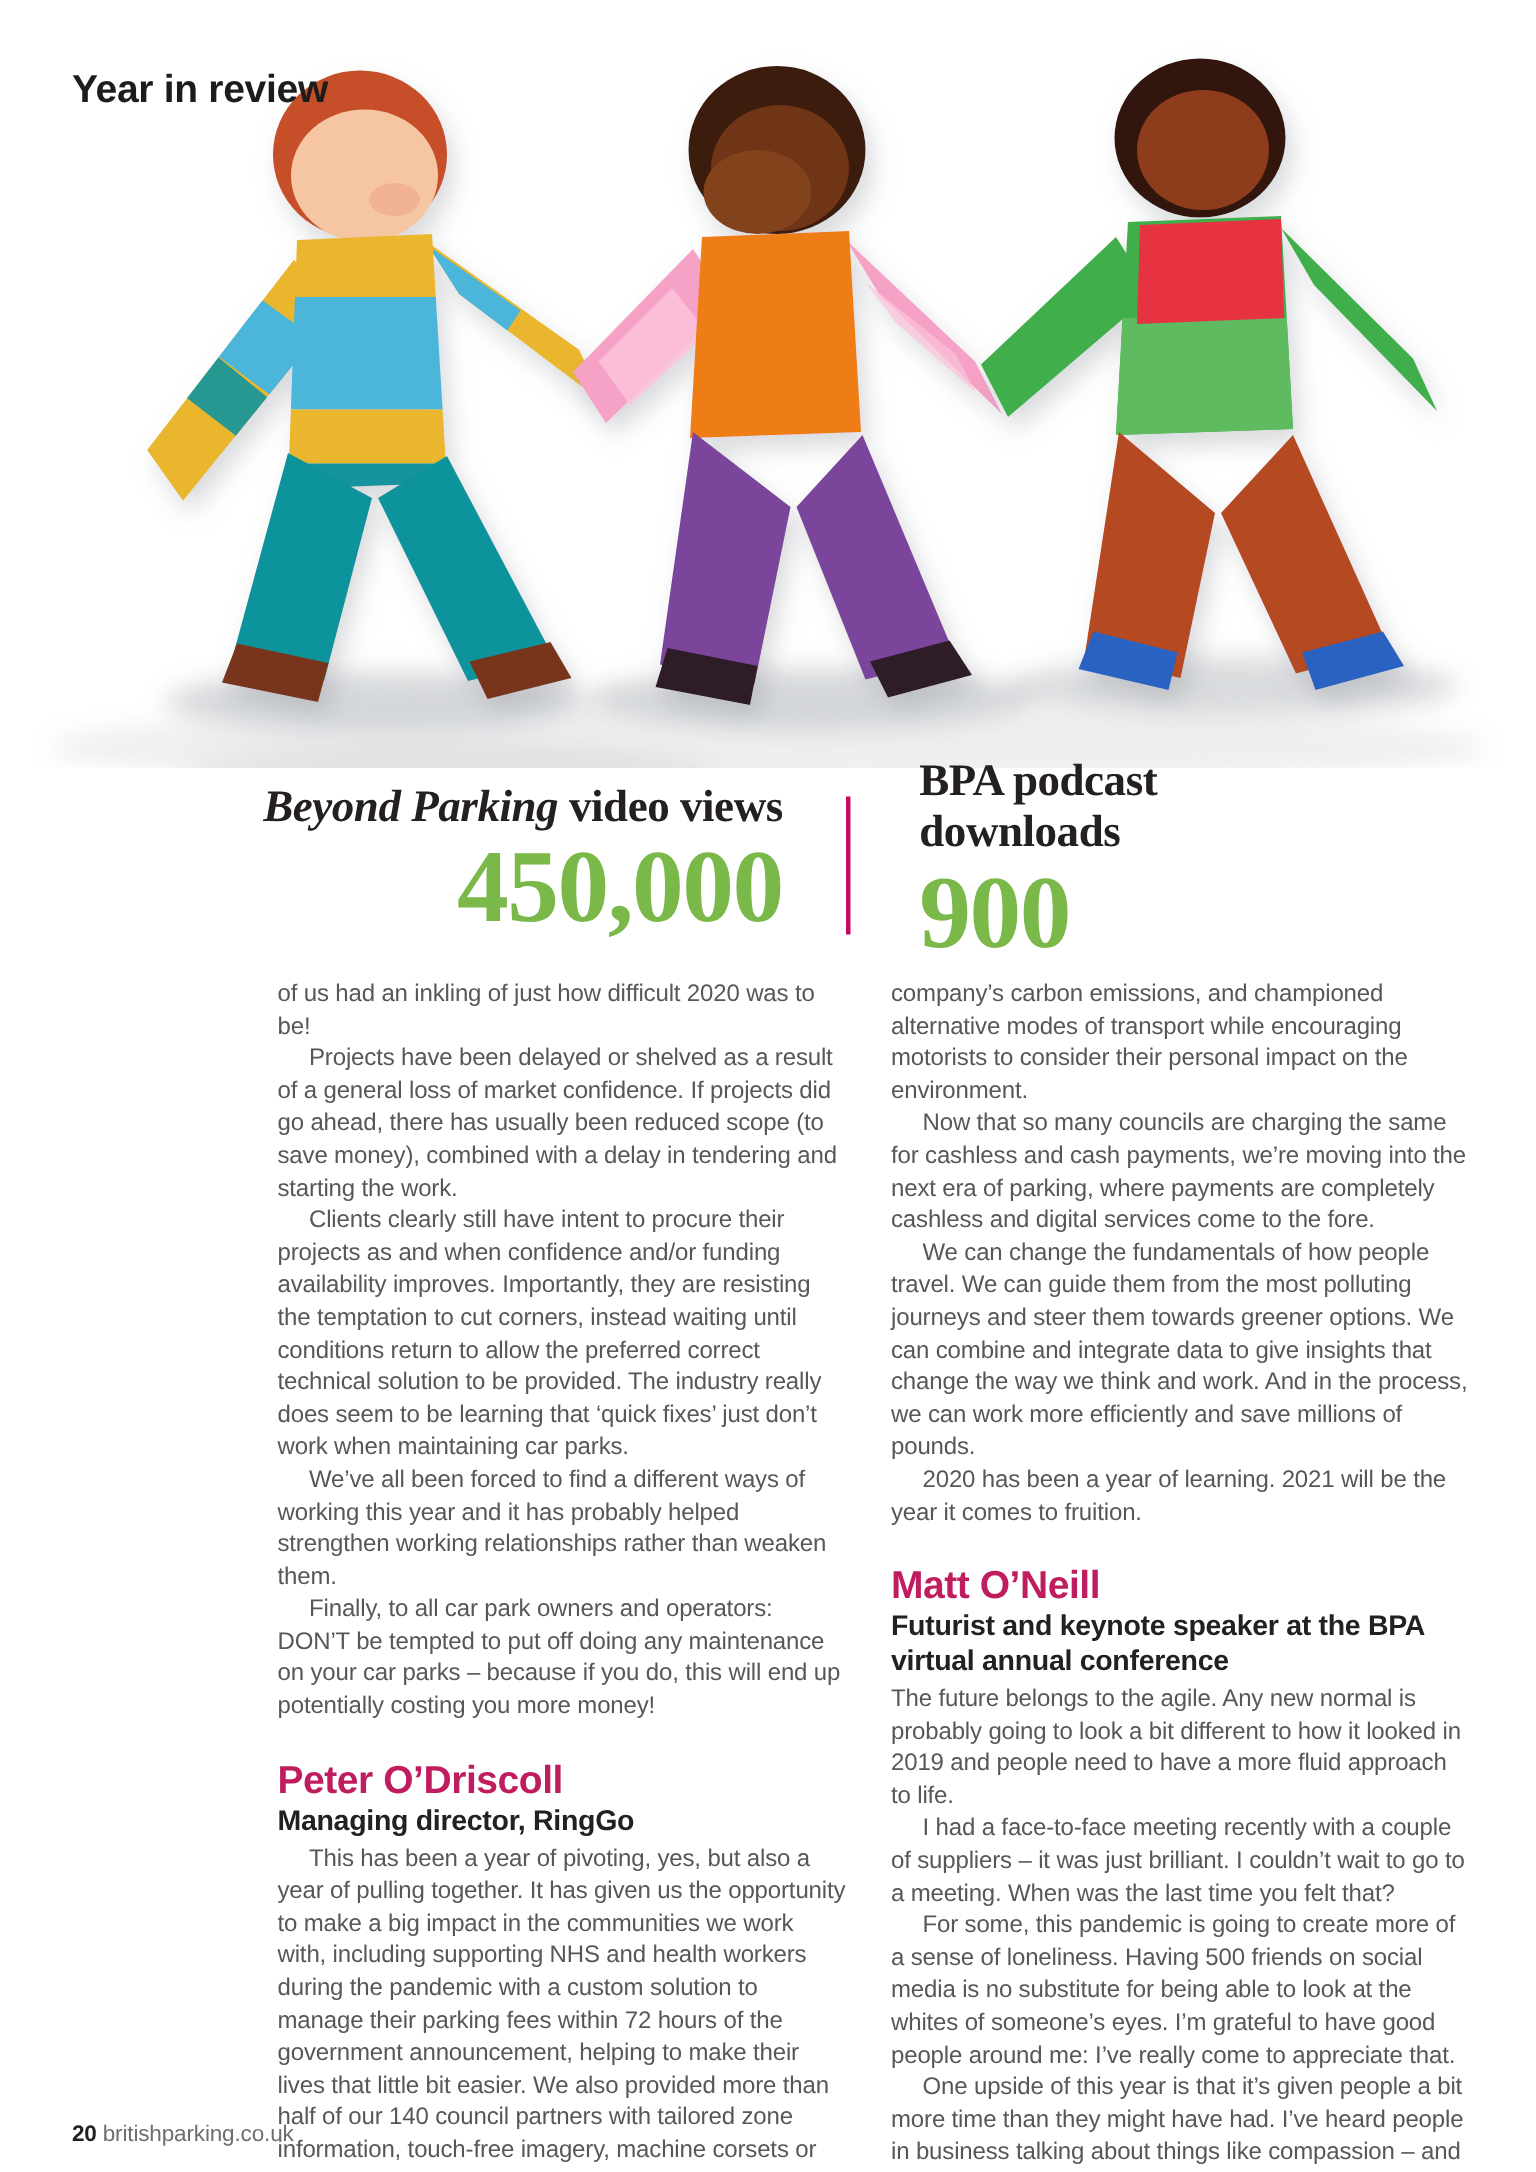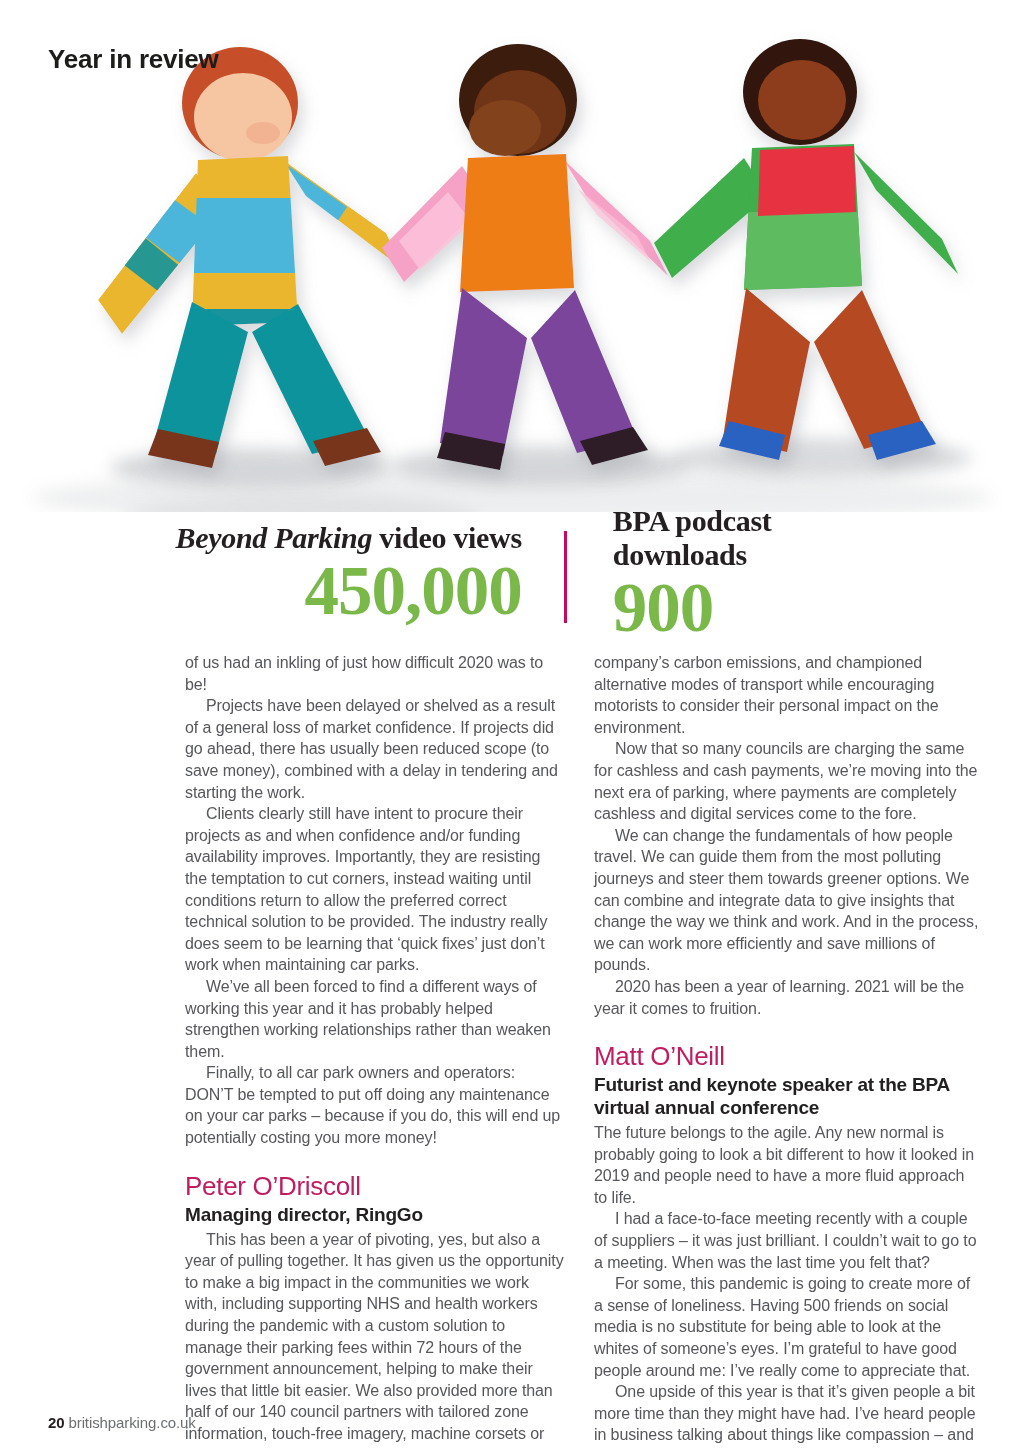--- a/index.html
+++ b/index.html
@@ -39,21 +39,21 @@
   
   .col{
     position:absolute;top:652px;
     font-size:16px;line-height:21.6px;color:#56575b;letter-spacing:-0.1px;
   }
   .col-left{left:185px;width:379px;}
   .col-right{left:594px;width:386px;}
   .col p{margin:0;}
   .col p.indent{text-indent:21px;}
   .author{
-    font-size:26px;line-height:30px;font-weight:normal;color:#bf1d60;
+    font-size:26px;line-height:30px;font-weight:bold;color:#bf1d60;
     margin:22px 0 2px;letter-spacing:-0.3px;
   }
   .role{
     font-size:19px;line-height:23px;font-weight:bold;color:#232022;
     margin:0 0 3px;letter-spacing:-0.2px;
   }
 
   .footer{
     position:absolute;left:48px;top:1414px;
     font-size:15px;color:#6c6e70;letter-spacing:-0.1px;

